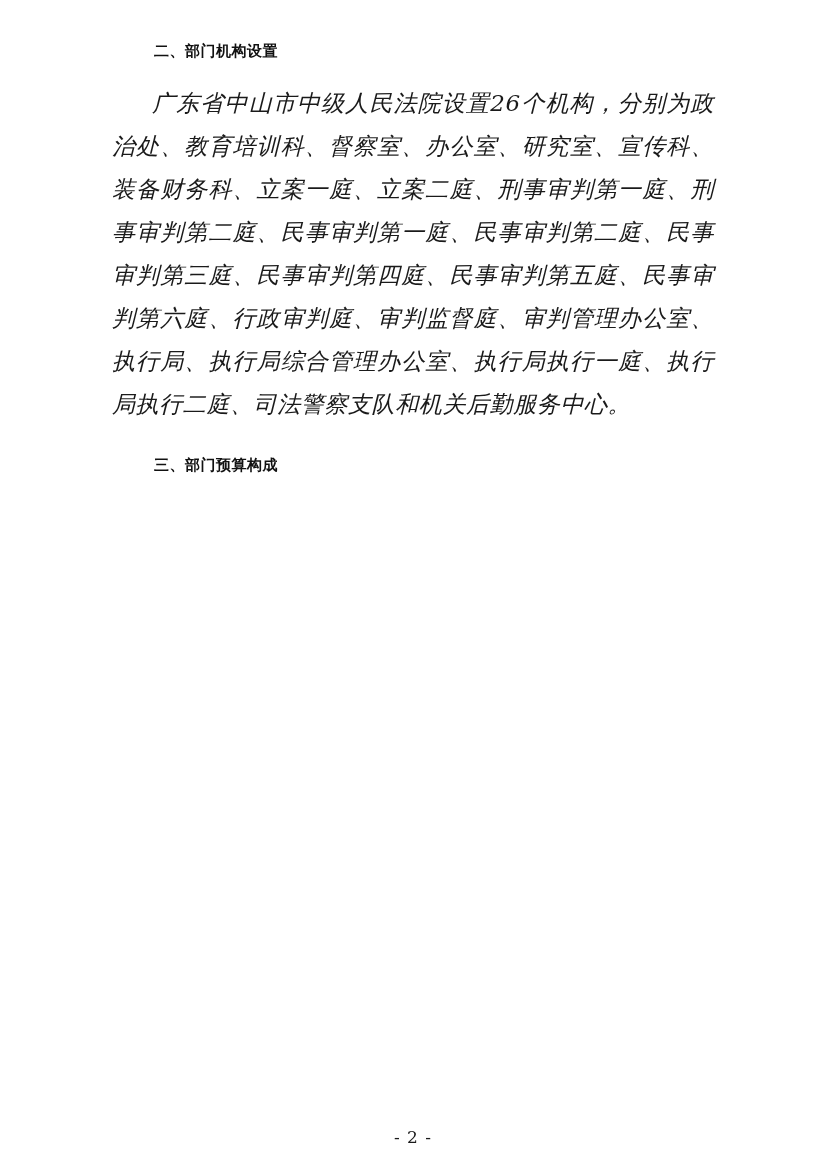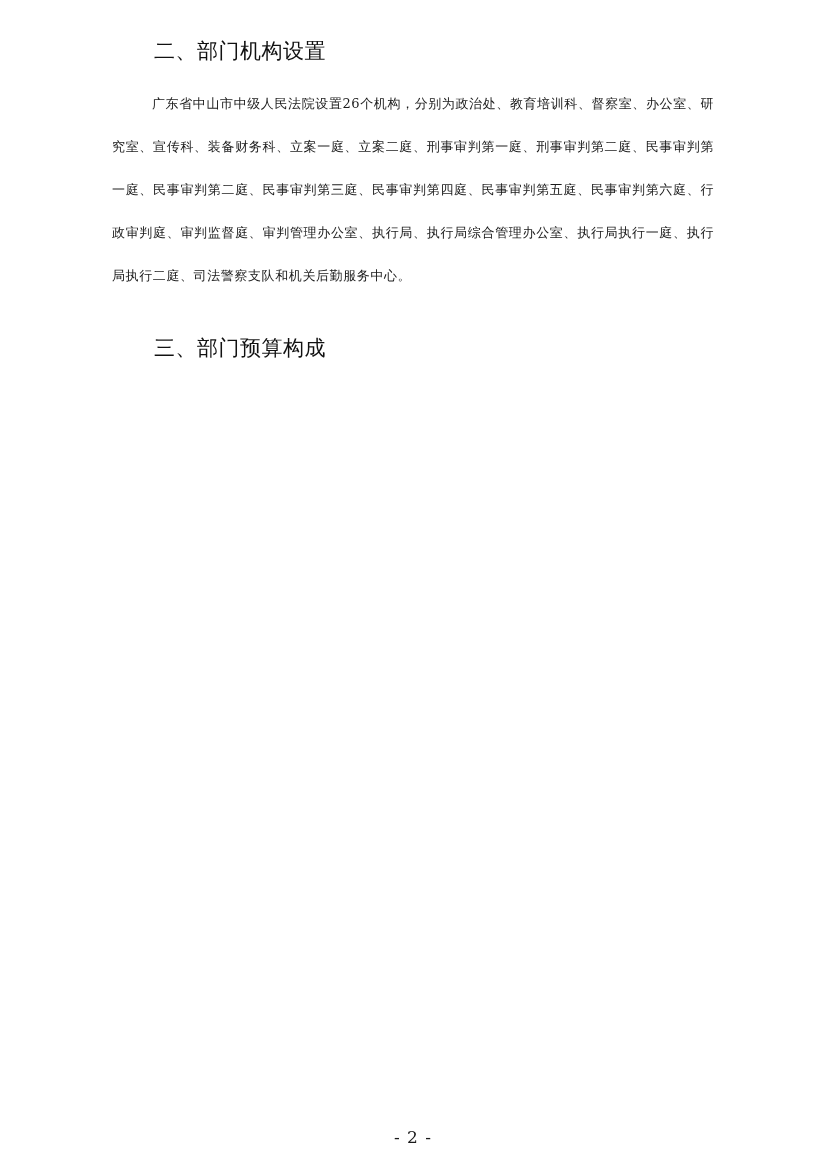--- a/index.html
+++ b/index.html
@@ -18,40 +18,40 @@
   .page {
     position: absolute;
     left: 0; top: 0;
     width: 826px;
     height: 1169px;
     box-sizing: border-box;
     padding: 34px 112px 0 112px;
   }
   .section-heading {
     font-family: "DejaVu Sans", "Liberation Sans", sans-serif;
-    font-weight: normal;
-    font-size: 21px;
+    font-weight: bold;
+    font-size: 15px;
     line-height: 34px;
     letter-spacing: 0.5px;
     text-indent: 42px;
     margin: 0;
     color: #111;
   }
   .heading-gap-top {
-    margin-top: 12px;
   }
   .body-paragraph {
-    font-size: 13px;
+    font-size: 23px;
     line-height: 43px;
     text-align: justify;
     text-justify: inter-ideograph;
     text-indent: 40px;
     letter-spacing: 0.6px;
     margin: 14px 0 0 0;
     color: #1a1a1a;
+    font-style: italic;
   }
   .spacer-after-para {
     height: 22px;
   }
   .footer {
     position: absolute;
     left: 0;
     bottom: 22px;
     width: 826px;
     text-align: center;

